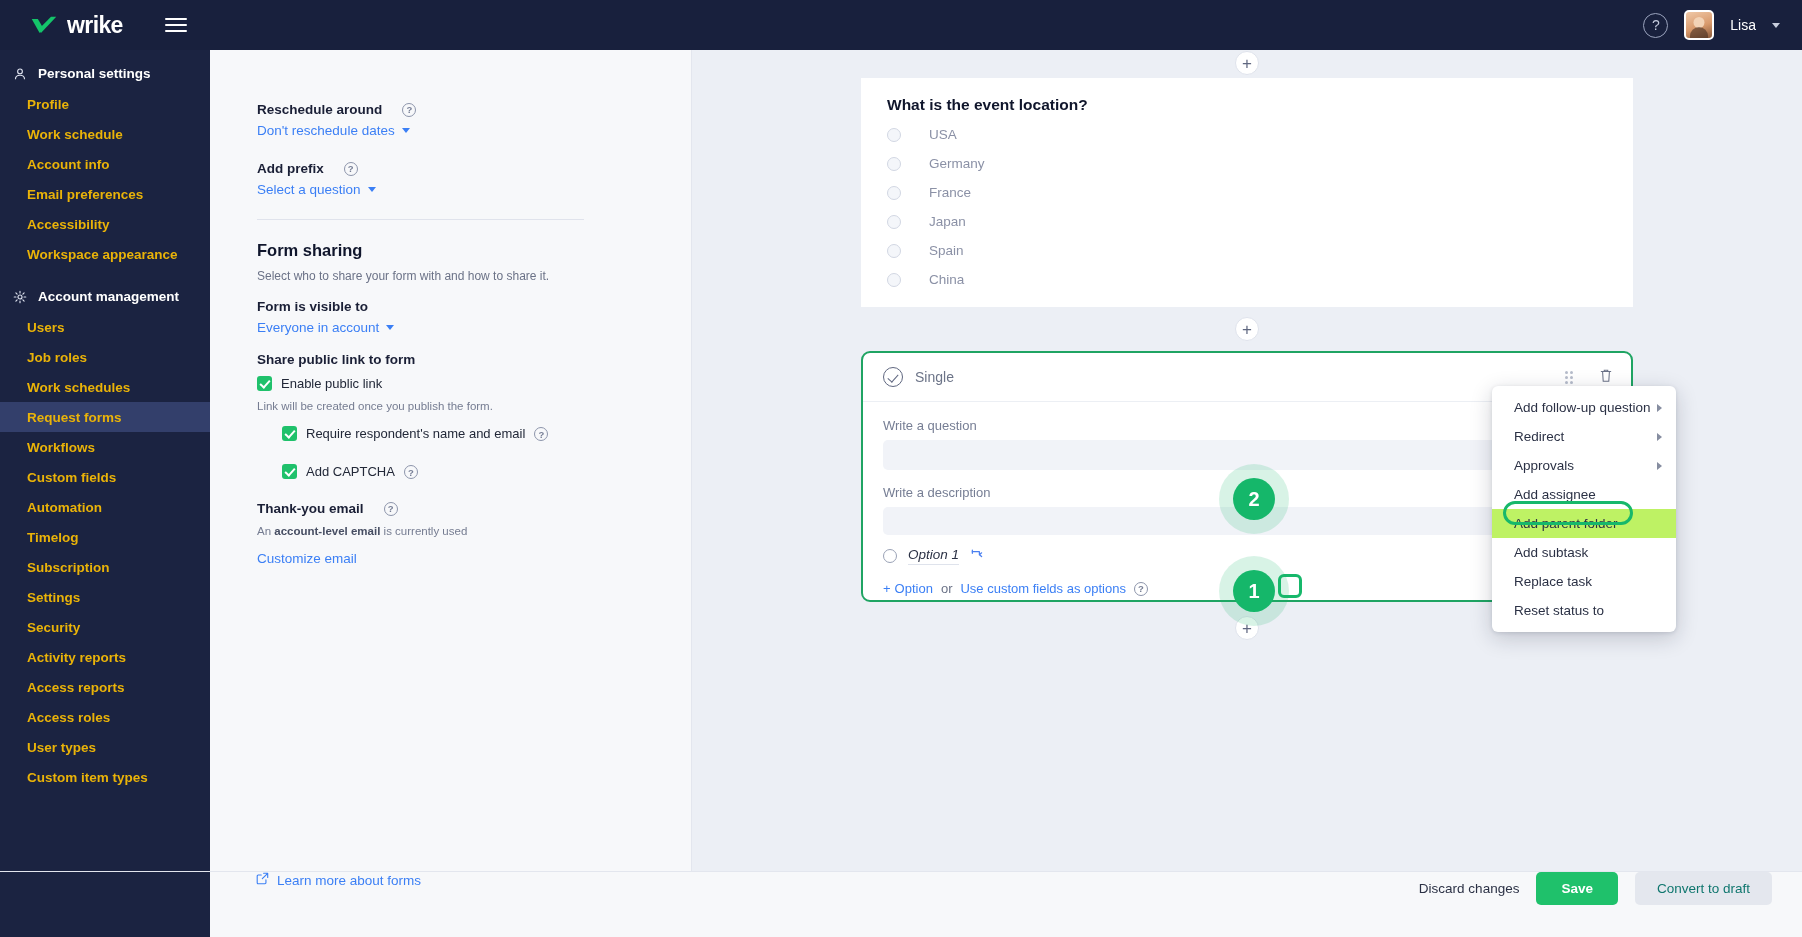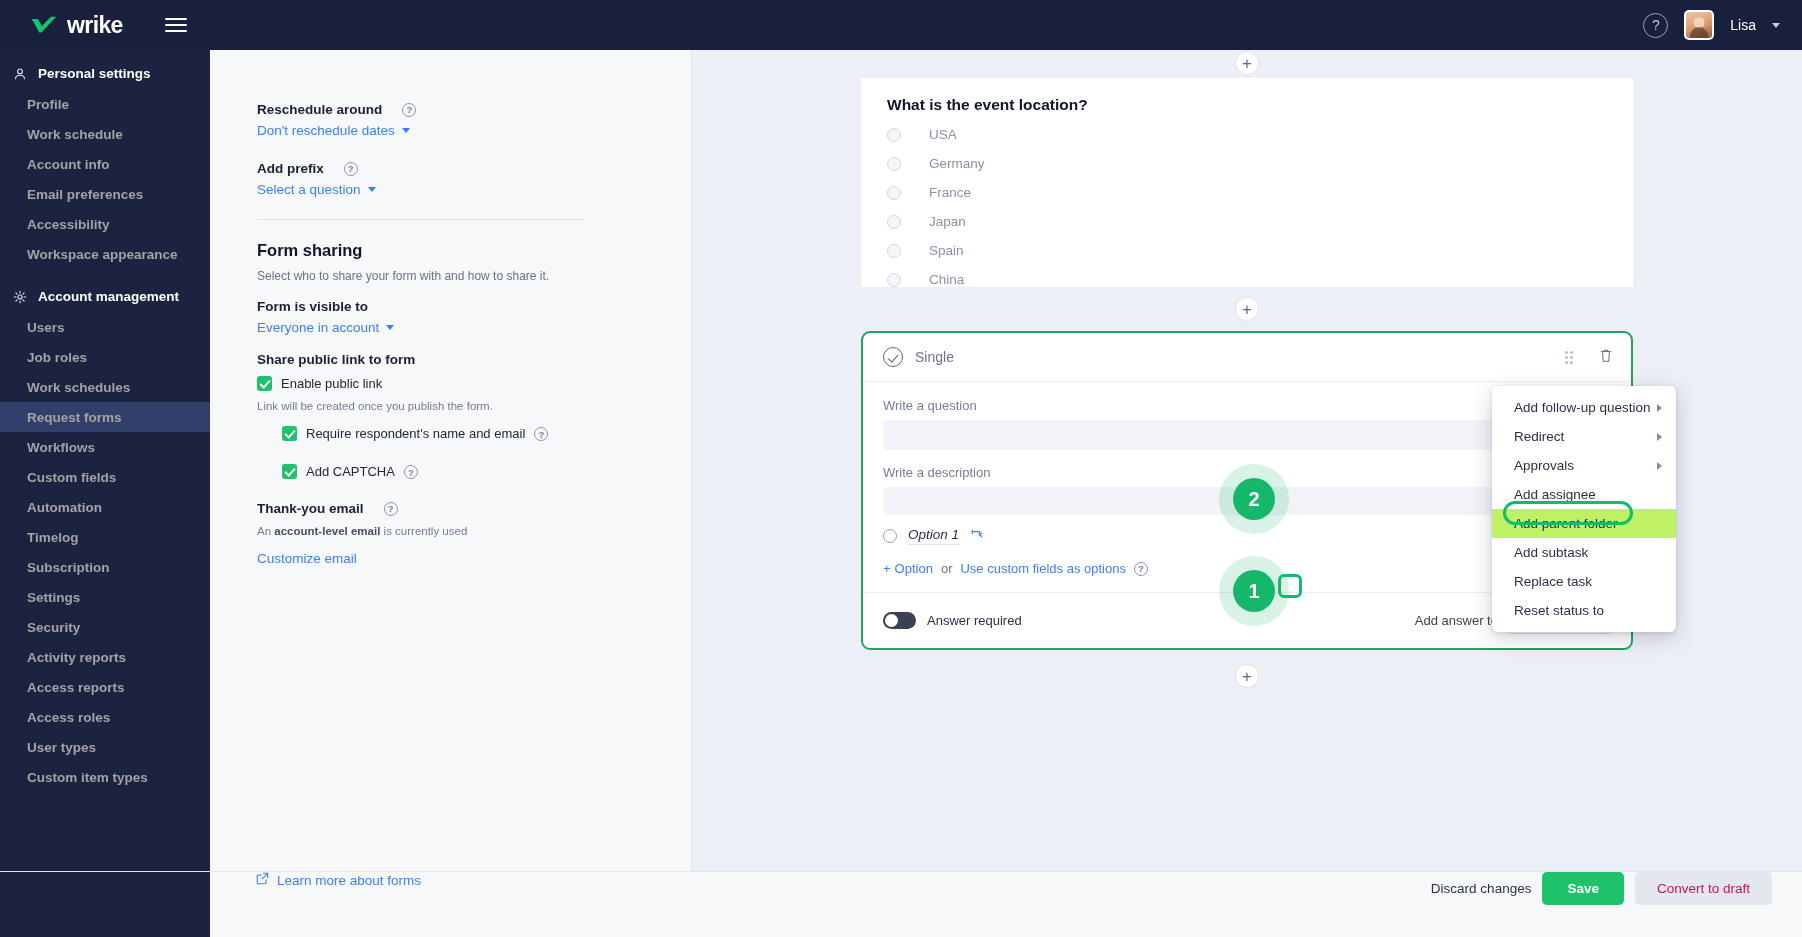--- a/index.html
+++ b/index.html
@@ -48,21 +48,21 @@
   
   .sidebar {
     width: 210px; flex: 0 0 210px; background: #1b2341; color: #ffffff;
     padding-top: 8px; overflow: hidden;
   }
   .nav-group-head {
     display: flex; align-items: center; gap: 11px; padding: 8px 0 8px 12px;
     font-size: 13.5px; font-weight: 700; cursor: pointer;
   }
   .nav-item {
-    padding: 7.5px 0 7.5px 27px; font-size: 13.5px; font-weight: 600; color: #a3a3a3; cursor: pointer;
+    padding: 7.5px 0 7.5px 27px; font-size: 13.5px; font-weight: 600; color: #eab308; cursor: pointer;
   }
   .nav-item.active { background: #333f6b; }
   .nav-ico { width: 15px; height: 15px; display: inline-flex; align-items: center; justify-content: center; }
 
   
   .main { flex: 1 1 auto; background: #eceff5; display: flex; flex-direction: column; min-width: 0; position: relative; }
   .panes { flex: 1 1 auto; display: flex; min-height: 0; }
 
   
   .settings-pane {
@@ -189,28 +189,28 @@
     position: absolute; border: 3px solid #17b86b; border-radius: 7px; z-index: 34; pointer-events: none;
   }
 
   
   .footer {
     flex: 0 0 66px; height: 66px; background: #f7f8fa; border-top: 1px solid #e3e6ee;
     display: flex; align-items: flex-start; padding: 0 30px 0 26px; z-index: 45; position: relative;
   }
   .learn { display: flex; align-items: center; gap: 8px; color: #3b7ff5; font-size: 13.5px; cursor: pointer; }
   .ext-ico { font-size: 12px; }
-  .footer-right { margin-left: auto; display: flex; align-items: center; gap: 11px; }
+  .footer-right { margin-left: auto; display: flex; align-items: center; gap: 17px; }
   .btn-text { font-size: 13.5px; color: #2b3145; cursor: pointer; }
   .btn-green {
     background: #1fc16b; color: #ffffff; border: none; border-radius: 5px; padding: 9px 25px;
     font-size: 13.5px; font-weight: 700; cursor: pointer; font-family: inherit;
   }
   .btn-grey {
-    background: #e4e7ee; color: #be185d; border: none; border-radius: 5px; padding: 9px 22px;
+    background: #e4e7ee; color: #0f766e; border: none; border-radius: 5px; padding: 9px 22px;
     font-size: 13.5px; cursor: pointer; font-family: inherit;
   }
   .footer-left-bg { position: absolute; left: 0; top: 0; bottom: 0; width: 210px; background: #1b2341; }
 </style>
 </head>
 <body>
 
 <div class="app">
 
   <div class="topbar">
@@ -369,21 +369,21 @@
                 <span class="radio-lbl">France</span>
               </div>
               <div class="radio-row">
                 <span class="radio"></span>
                 <span class="radio-lbl">Japan</span>
               </div>
               <div class="radio-row">
                 <span class="radio"></span>
                 <span class="radio-lbl">Spain</span>
               </div>
-              <div class="radio-row" style="padding-bottom:0;">
+              <div class="radio-row" style="padding-bottom:20px;">
                 <span class="radio"></span>
                 <span class="radio-lbl">China</span>
               </div>
             </div>
 
             <div class="plus-row" style="height:44px;">
               <div class="plus-btn">+</div>
             </div>
 
             <div class="sel-block">
@@ -428,31 +428,20 @@
               <div class="add-opt-row">
                 <span class="add-opt">
                   <span>+</span>
                   <span>Option</span>
                 </span>
                 <span class="or-word">or</span>
                 <span class="cf-link">Use custom fields as options</span>
                 <span class="qmark">?</span>
               </div>
 
-              <div class="sel-foot">
-                <span class="toggle"></span>
-                <span class="toggle-lbl">Answer required</span>
-                <span class="foot-right">
-                  <span class="foot-lbl">Add answer to</span>
-                  <span class="mini-select">
-                    <span>Description</span>
-                    <span class="chev-dark"></span>
-                  </span>
-                </span>
-              </div>
             </div>
 
             <div class="plus-row" style="height:52px;">
               <div class="plus-btn">+</div>
             </div>
 
           </div>
 
           <div class="ctx-menu">
             <div class="ctx-item">

